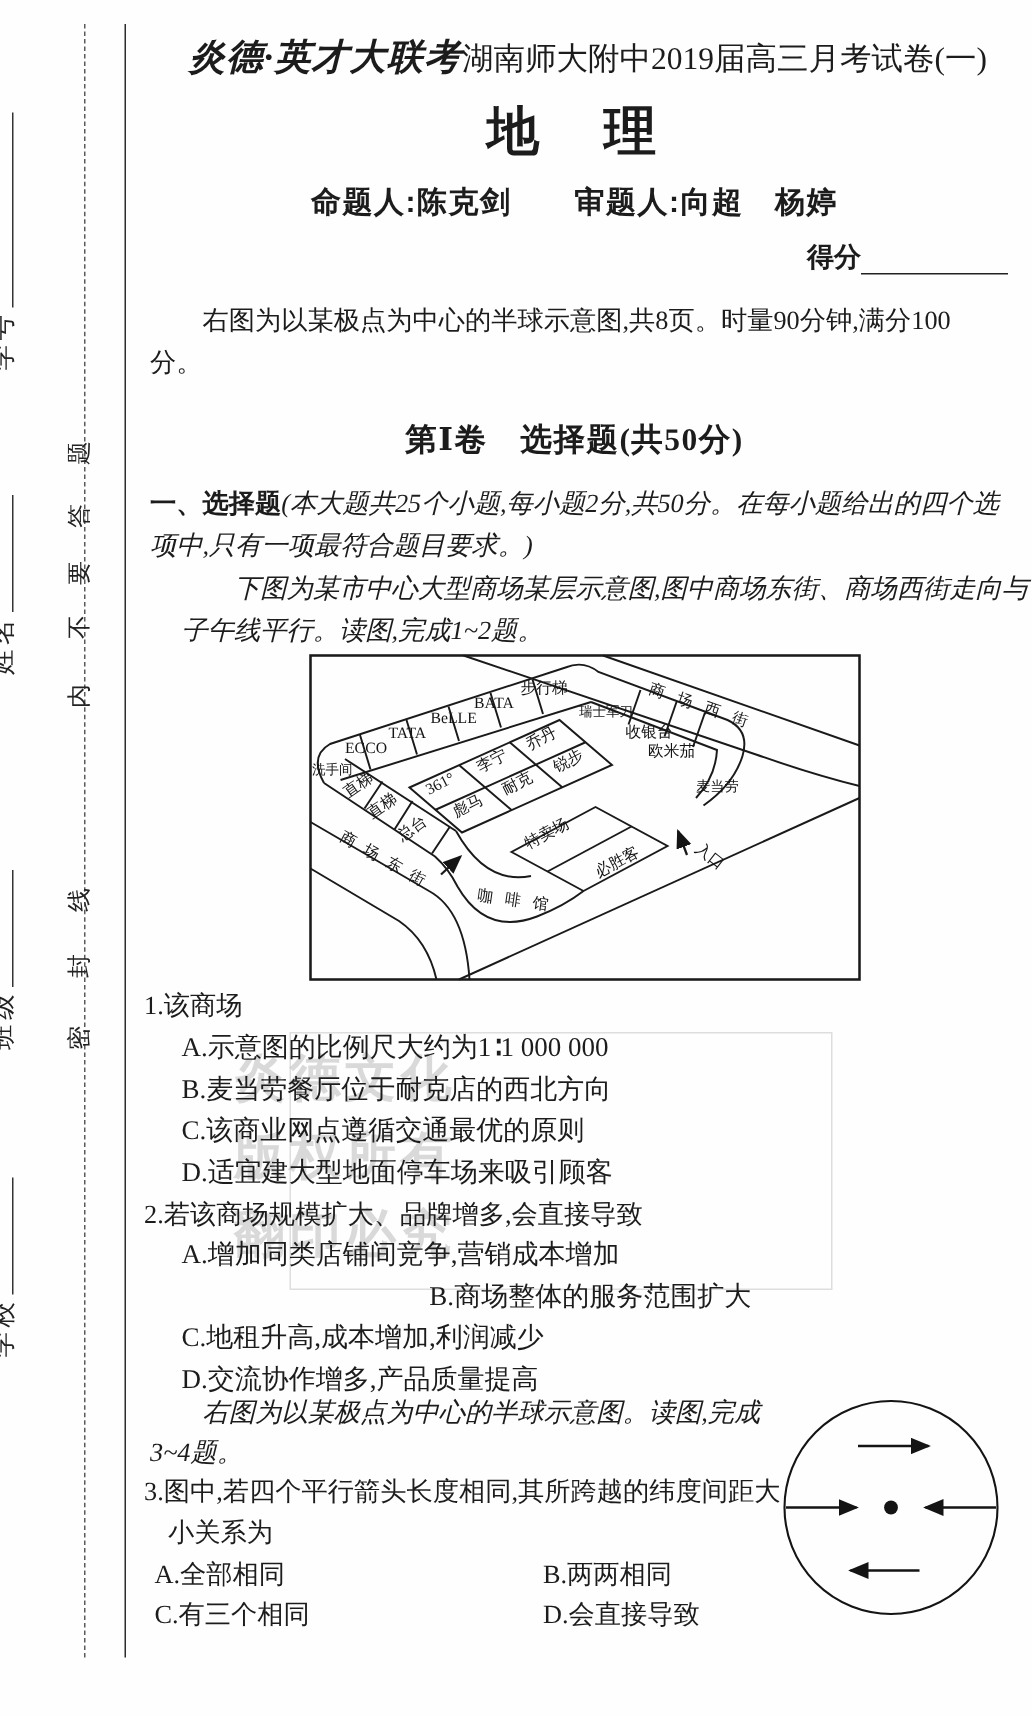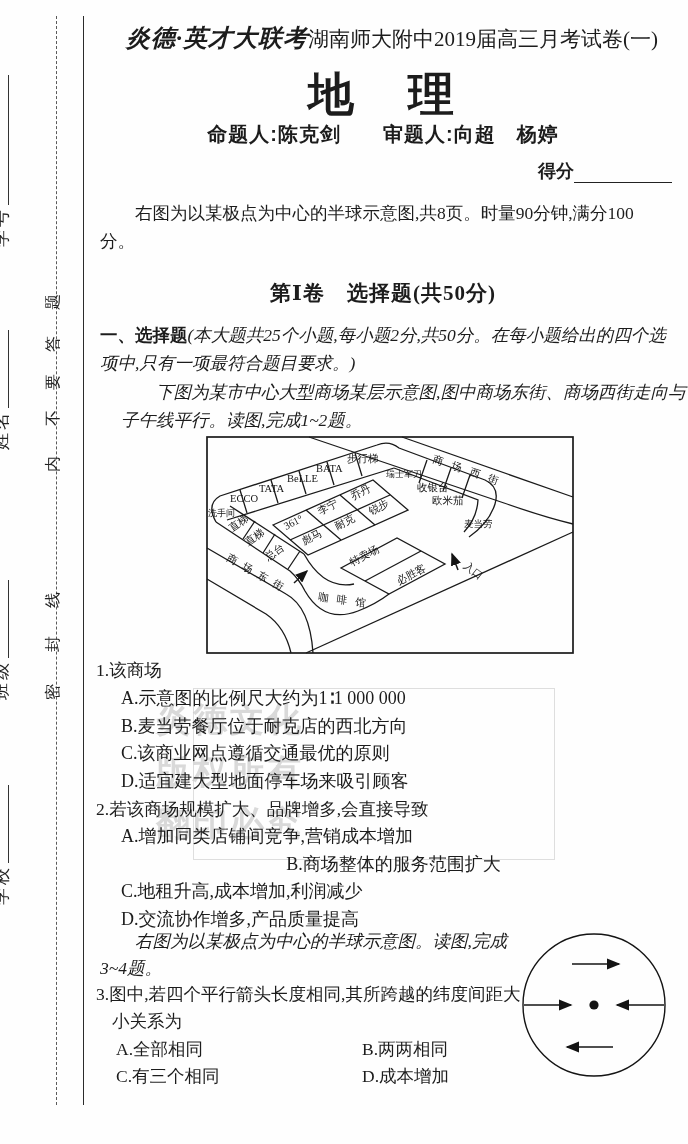--- a/index.html
+++ b/index.html
@@ -5,33 +5,33 @@
   html,body{margin:0;padding:0;background:#e8e8e8;}
   #page{position:relative;width:688px;height:1144px;background:#fefefe;color:#1c1c1c;overflow:hidden;
         font-family:"Liberation Serif","DejaVu Serif",serif;}
   .abs{position:absolute;}
   .hei{font-family:"Liberation Sans","DejaVu Sans",sans-serif;font-weight:700;}
   .kai{font-style:italic;}
   .center{text-align:center;}
   
   .hdr{left:100px;top:22px;width:566px;font-size:21px;white-space:nowrap;text-align:center;}
   .brand{font-weight:700;font-style:italic;font-size:24px;letter-spacing:1px;margin-left:18px;}
-  .title{left:100px;top:64px;width:566px;font-size:46px;font-weight:700;letter-spacing:4px;}
+  .title{left:100px;top:64px;width:566px;font-size:35px;font-weight:700;letter-spacing:4px;}
   .setters{left:100px;top:121px;width:566px;font-size:20px;letter-spacing:1px;}
   .score{left:538px;top:159px;font-size:18px;}
   .score .blank{display:inline-block;width:98px;border-bottom:1.5px solid #222;height:20px;vertical-align:bottom;}
   
   .para{left:100px;width:566px;font-size:17.5px;line-height:27.5px;}
   .indent{text-indent:2em;}
   .sec-title{left:100px;top:279px;width:566px;font-size:21px;font-weight:700;letter-spacing:1px;}
   .qstem{left:96px;width:430px;font-size:17.5px;line-height:27px;}
   .opt{left:121px;width:545px;font-size:18px;line-height:27.5px;white-space:nowrap;}
   .optrow{left:96px;width:500px;font-size:17.5px;}
   .optrow .o2{position:absolute;left:266px;top:0;}
-  .optrow .o1{position:absolute;left:20px;top:0;text-align:center;}
+  .optrow .o1{position:absolute;left:7px;top:0;text-align:center;}
   .footer{left:100px;top:1106px;width:566px;font-size:16.5px;letter-spacing:1px;}
   
   .vline-dash{left:56px;top:16px;height:1089px;border-left:1.3px dashed #5a5a5a;width:0;}
   .vline-solid{left:83px;top:16px;height:1089px;border-left:1.6px solid #2b2b2b;width:0;}
   .vstrip{position:absolute;top:16px;height:1089px;}
   .vstrip .rot{position:absolute;left:0;bottom:0;transform-origin:0 100%;transform:rotate(-90deg);height:26px;width:1089px;}
   .mlabel{position:absolute;top:0;font-size:17px;letter-spacing:3px;white-space:nowrap;color:#222;}
   .mline{position:absolute;top:2px;border-bottom:1.2px solid #333;height:16px;}
   .sealchar{position:absolute;top:0;font-size:16px;color:#222;}
   
@@ -175,17 +175,17 @@
     <circle cx="74" cy="75" r="4.6" fill="#141414"></circle>
   </svg>
 
   <div class="abs qstem z1" style="top:981px;width:424px;padding-left:16px;text-indent:-16px;"><span>3.</span><span>图中,若四个平行箭头长度相同,其所跨越的纬度间距大小关系为</span></div>
   <div class="abs optrow z1" style="top:1037px;height:24px;">
     <span class="o1"><span>A.</span><span>全部相同</span></span>
     <span class="o2"><span>B.</span><span>两两相同</span></span>
   </div>
   <div class="abs optrow z1" style="top:1064px;height:24px;">
     <span class="o1"><span>C.</span><span>有三个相同</span></span>
-    <span class="o2"><span>D.</span><span>成本增加</span></span>
+    <span class="o2"><span>D.</span><span>会直接导致</span></span>
   </div>
 
 
 </div>
 
 </body></html>

